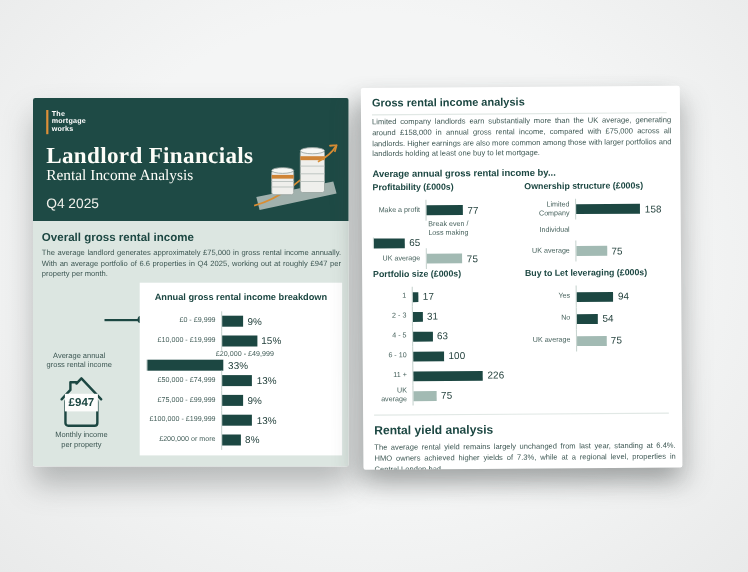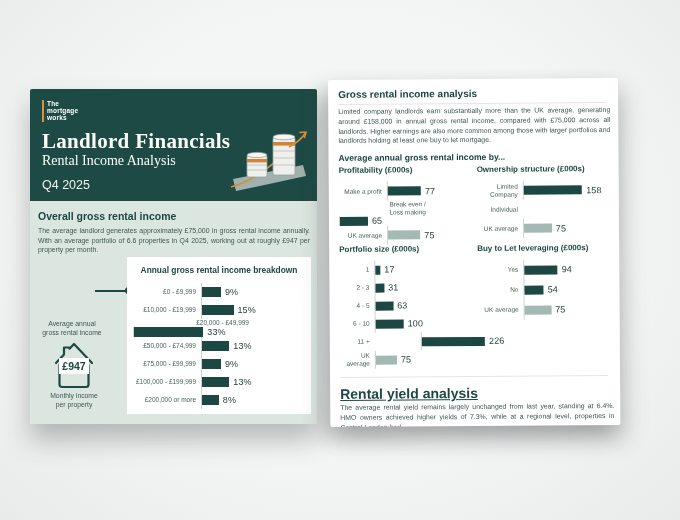--- a/index.html
+++ b/index.html
@@ -76,21 +76,21 @@
     font-size:6.9px; line-height:9.8px; text-align:justify; }
   .rp-subheading { position:absolute; left:10px; top:73px; color:#1c4742;
     font-size:8.6px; font-weight:bold; }
   .mini { position:absolute; }
   .mini-title { color:#1c4742; font-size:8px; font-weight:bold; margin-bottom:7px; }
   .mini-c1 { left:10px;  top:86px;  width:136px; }
   .mini-c2 { left:148px; top:86px;  width:134px; }
   .mini-c3 { left:10px;  top:165px; width:136px; }
   .mini-c4 { left:148px; top:165px; width:134px; }
   .rp-divider { position:absolute; left:10px; top:297px; width:268px; height:1px; background:#e1e8e5; }
-  .ry-heading { position:absolute; left:10px; top:306px; color:#1c4742; font-size:14px; font-weight:bold;text-decoration:underline; }
+  .ry-heading { position:absolute; left:10px; top:306px; color:#1c4742; font-size:11px; font-weight:bold; }
   .ry-body { position:absolute; left:10px; top:323px; width:274px; color:#3d5753;
     font-size:6.9px; line-height:9.8px; text-align:justify; }
 </style>
 </head>
 <body>
 
 <div class="canvas">
 
   <div class="page page-left">
     <div class="hero">
@@ -282,21 +282,21 @@
               <span class="cval">63</span>
             </span>
           </div>
           <div class="crow" style="min-height: 18px;">
             <span class="clabel" style="width: 35px;">6 - 10</span>
             <span class="cbars">
               <span class="cbar" style="width: 28px; height: 9px;"></span>
               <span class="cval">100</span>
             </span>
           </div>
-          <div class="crow" style="min-height: 18px; gap: 46px;">
+          <div class="crow" style="min-height: 18px;">
             <span class="clabel" style="width: 35px;">11 +</span>
             <span class="cbars">
               <span class="cbar" style="width: 63.28px; height: 9px;"></span>
               <span class="cval">226</span>
             </span>
           </div>
           <div class="crow" style="min-height: 18px;">
             <span class="clabel" style="width: 35px;">UK average</span>
             <span class="cbars">
               <span class="cbar muted" style="width: 21px; height: 9px;"></span>

